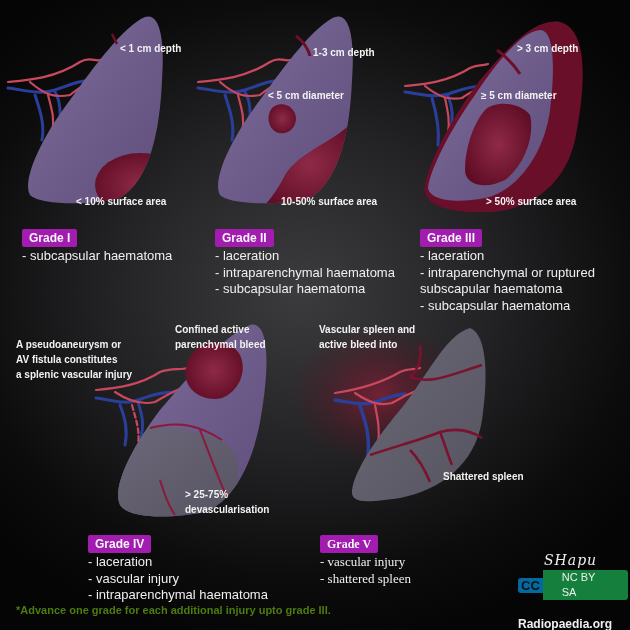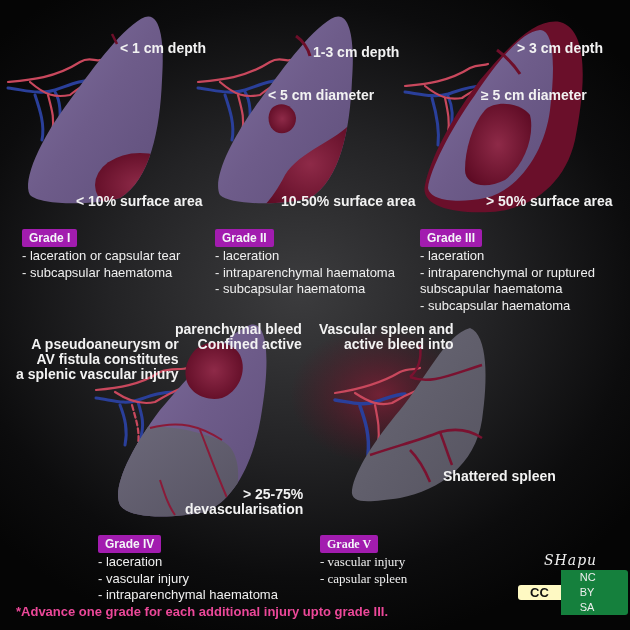--- a/index.html
+++ b/index.html
@@ -2,33 +2,33 @@
 <html><head>
 <meta charset="utf-8">
 <style>
   html, body { margin: 0; padding: 0; }
   body {
     width: 630px; height: 630px; overflow: hidden; position: relative;
     background: radial-gradient(ellipse 420px 360px at 300px 290px, #3c3c3e 0%, #232325 45%, #0c0c0d 80%, #050505 100%);
     font-family: "Liberation Sans", sans-serif; color: #fff;
   }
   .art { position: absolute; left: 0; top: 0; width: 630px; height: 630px; }
-  .lbl { position: absolute; font-weight: bold; font-size: 14px; line-height: 15px; color: #f2f2f2; white-space: nowrap; text-align: right; }
+  .lbl { position: absolute; font-weight: bold; font-size: 10px; line-height: 15px; color: #f2f2f2; white-space: nowrap; }
   .grade-block { position: absolute; }
   .badge {
     display: inline-block; background: #a21caf; color: #f4f6f8; font-weight: bold;
     font-size: 12px; line-height: 18px; padding: 0 7px; border-radius: 2px; margin-bottom: 1px;
   }
   .items { list-style: none; margin: 0; padding: 0; }
   .items li { font-size: 13px; line-height: 16.5px; color: #efefef; white-space: nowrap; }
-  .footnote { position: absolute; left: 16px; top: 604px; font-weight: bold; font-size: 13px; color: #ec4899; white-space: nowrap; }
+  .footnote { position: absolute; left: 16px; top: 604px; font-weight: bold; font-size: 11px; color: #4d7c0f; white-space: nowrap; }
   .credit { position: absolute; left: 518px; top: 552px; width: 110px; }
   .sig { font-family: "DejaVu Serif", serif; font-style: italic; font-size: 14px; color: #f0f0f0; margin-left: 26px; letter-spacing: 1px; }
   .cc { display: flex; align-items: center; margin-top: 2px; }
-  .cc .cc-logo { background: #fef9c3; color: #111; font-weight: bold; font-size: 13px; line-height: 15px; padding: 0 12px; border-radius: 3px 0 0 3px; }
+  .cc .cc-logo { background: #0369a1; color: #111; font-weight: bold; font-size: 13px; line-height: 15px; padding: 0 3px; border-radius: 3px 0 0 3px; }
   .cc .cc-terms { background: #15803d; color: #eee; font-size: 11px; line-height: 15px; padding: 0 19px; border-radius: 0 3px 3px 0; }
   .site { font-weight: bold; font-size: 12px; color: #f0f0f0; margin-top: 17px; }
 </style>
 </head>
 <body>
 
 <svg class="art" viewBox="0 0 630 630" xmlns="http://www.w3.org/2000/svg">
   <defs>
     <linearGradient id="sp" x1="0" y1="0" x2="1" y2="1">
       <stop offset="0" stop-color="#8070a0"></stop>
@@ -156,38 +156,37 @@
 <div class="lbl" style="left:517px; top:41px;">&gt; 3 cm depth</div>
 <div class="lbl" style="left:481px; top:88px;">≥ 5 cm diameter</div>
 <div class="lbl" style="left:486px; top:194px;">&gt; 50% surface area</div>
 
 <div class="lbl" style="left:16px; top:337px;">
   <div>A pseudoaneurysm or</div>
   <div>AV fistula constitutes</div>
   <div>a splenic vascular injury</div>
 </div>
 <div class="lbl" style="left:175px; top:322px;">
+  <div>Confined active</div>
   <div>parenchymal bleed</div>
-  <div>Confined active</div>
 </div>
 <div class="lbl" style="left:185px; top:487px;">
   <div>&gt; 25-75%</div>
   <div>devascularisation</div>
 </div>
 
 <div class="lbl" style="left:319px; top:322px;">
   <div>Vascular spleen and</div>
   <div>active bleed into</div>
 </div>
 <div class="lbl" style="left:443px; top:469px;">Shattered spleen</div>
 
 <div class="grade-block" style="left:22px; top:228px;">
   <div class="badge">Grade I</div>
   <ul class="items">
-    <li>- laceration or capsular tear</li>
     <li>- subcapsular haematoma</li>
   </ul>
 </div>
 
 <div class="grade-block" style="left:215px; top:228px;">
   <div class="badge">Grade II</div>
   <ul class="items">
     <li>- laceration</li>
     <li>- intraparenchymal haematoma</li>
     <li>- subcapsular haematoma</li>
@@ -197,34 +196,34 @@
 <div class="grade-block" style="left:420px; top:228px;">
   <div class="badge">Grade III</div>
   <ul class="items">
     <li>- laceration</li>
     <li>- intraparenchymal or ruptured</li>
     <li>subscapular haematoma</li>
     <li>- subcapsular haematoma</li>
   </ul>
 </div>
 
-<div class="grade-block" style="left:98px; top:534px;">
+<div class="grade-block" style="left:88px; top:534px;">
   <div class="badge">Grade IV</div>
   <ul class="items">
     <li>- laceration</li>
     <li>- vascular injury</li>
     <li>- intraparenchymal haematoma</li>
   </ul>
 </div>
 
 <div class="grade-block" style="left:320px; top:534px;font-family:Liberation Serif, serif;">
   <div class="badge">Grade V</div>
   <ul class="items">
     <li>- vascular injury</li>
-    <li>- capsular spleen</li>
+    <li>- shattered spleen</li>
   </ul>
 </div>
 
 <div class="footnote">*Advance one grade for each additional injury upto grade III.</div>
 
 <div class="credit">
   <div class="sig">SHapu</div>
   <div class="cc">
     <span class="cc-logo">CC</span>
     <span class="cc-terms">NC BY SA</span>

